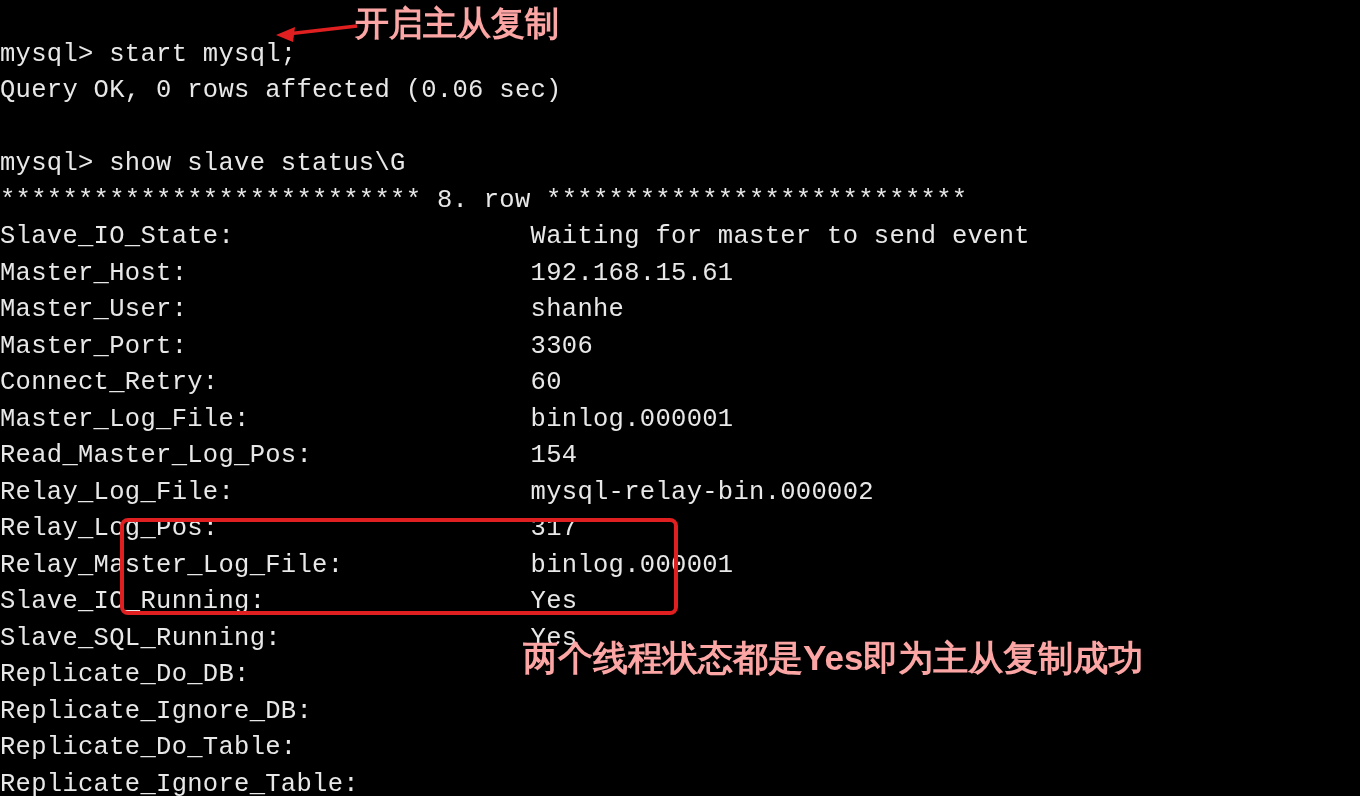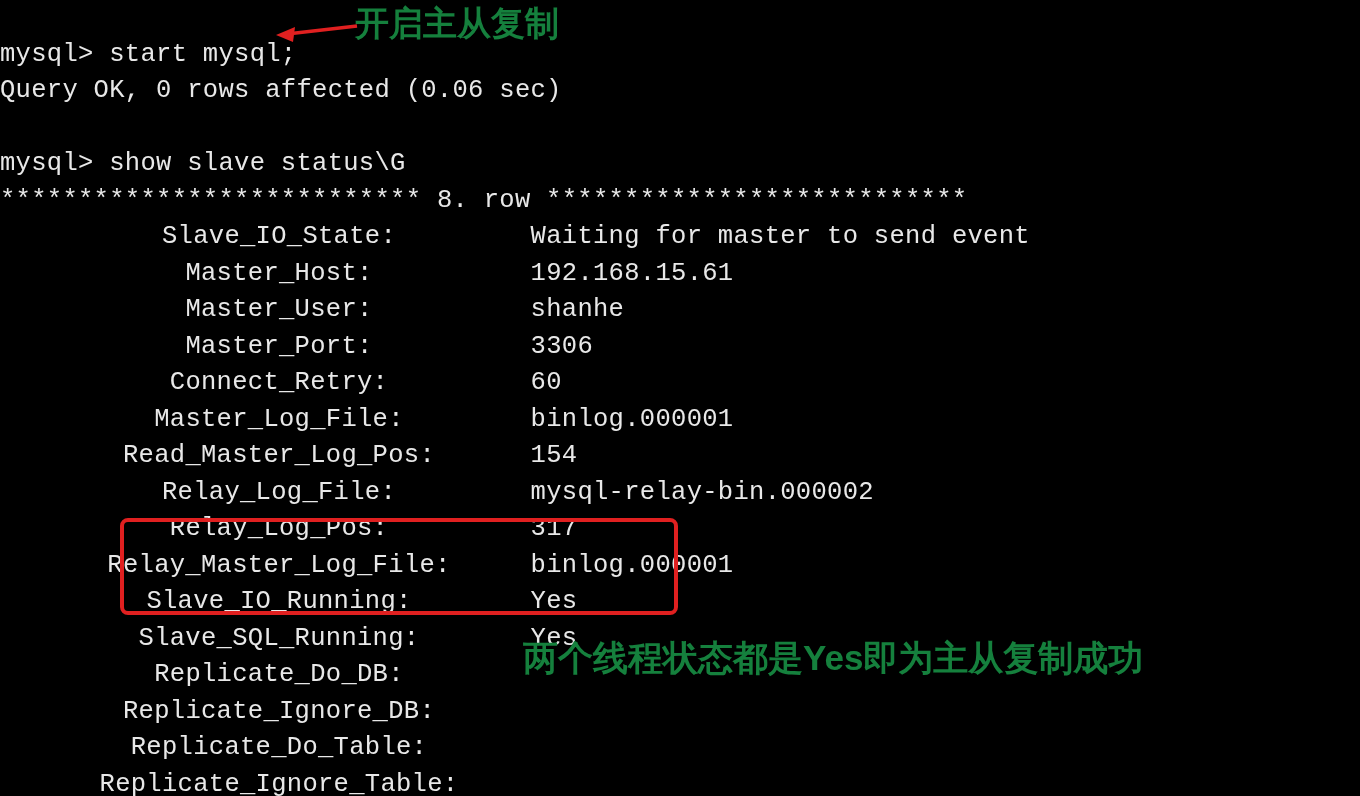--- a/index.html
+++ b/index.html
@@ -14,21 +14,21 @@
       height: 796px;
       overflow: hidden;
       position: relative;
     }
     .terminal {
       white-space: pre;
       padding: 0;
     }
     .annotation {
       position: absolute;
-      color: #15803d;
+      color: #fca5a5;
       font-family: "PingFang SC", "Microsoft YaHei", sans-serif;
       font-weight: 600;
       font-size: 34px;
       line-height: 1;
       pointer-events: none;
       letter-spacing: 0px;
     }
     .anno-top {
       top: 6px;
       left: 355px;
@@ -51,21 +51,21 @@
       border: 4px solid #e02020;
       border-radius: 8px;
       top: 518px;
       left: 120px;
       width: 558px;
       height: 97px;
       pointer-events: none;
       background: transparent;
     }
     .kvline { display: block; }
-    .k { display: inline-block; width: 515px; text-align: center; padding-left: 43px; }
+    .k { display: inline-block; width: 515px; text-align: left; }
     .v { display: inline; }
   </style>
 </head>
 <body>
 
 <div class="terminal">
 <span><span>mysql&gt;</span> <span>start mysql;</span></span>
 <span>Query OK, 0 rows affected (0.06 sec)</span>
 
 <span><span>mysql&gt;</span> <span>show slave status\G</span></span>

